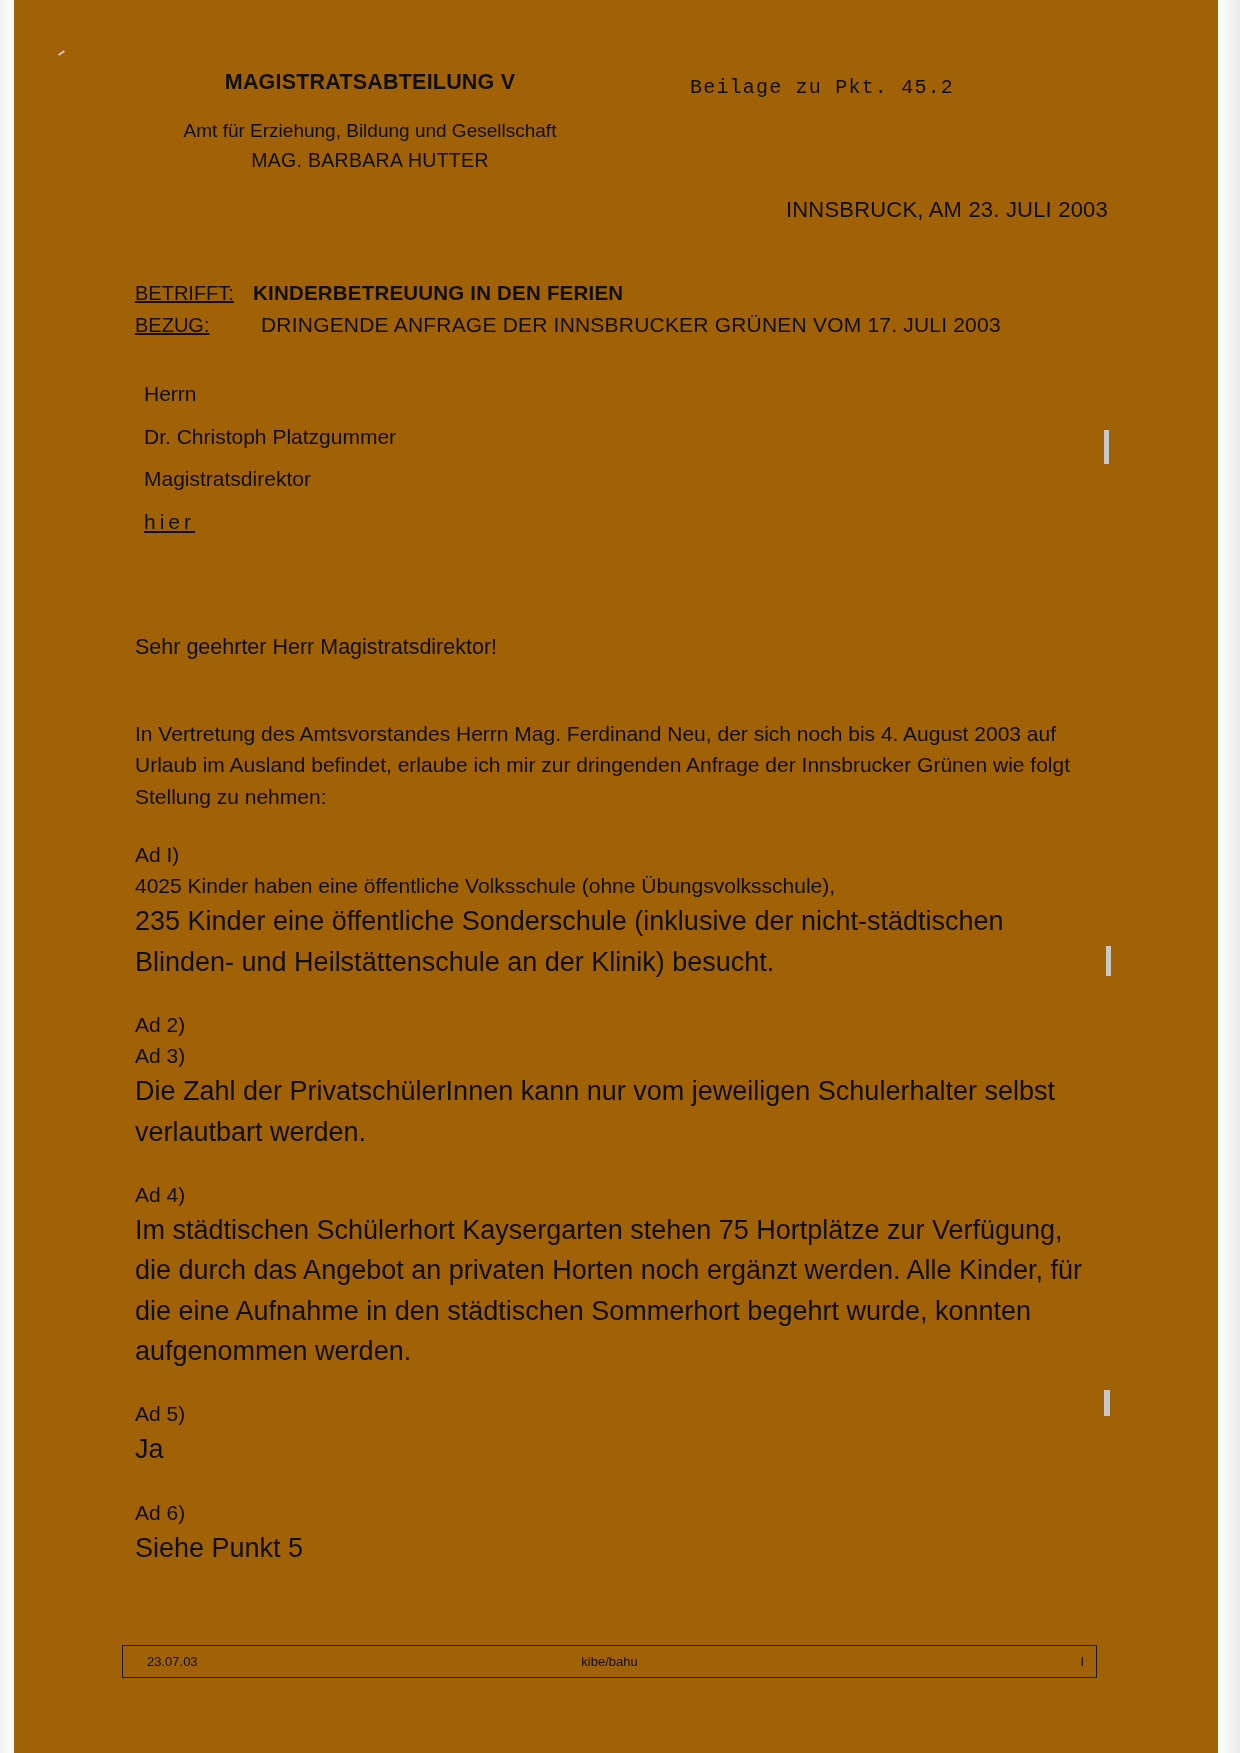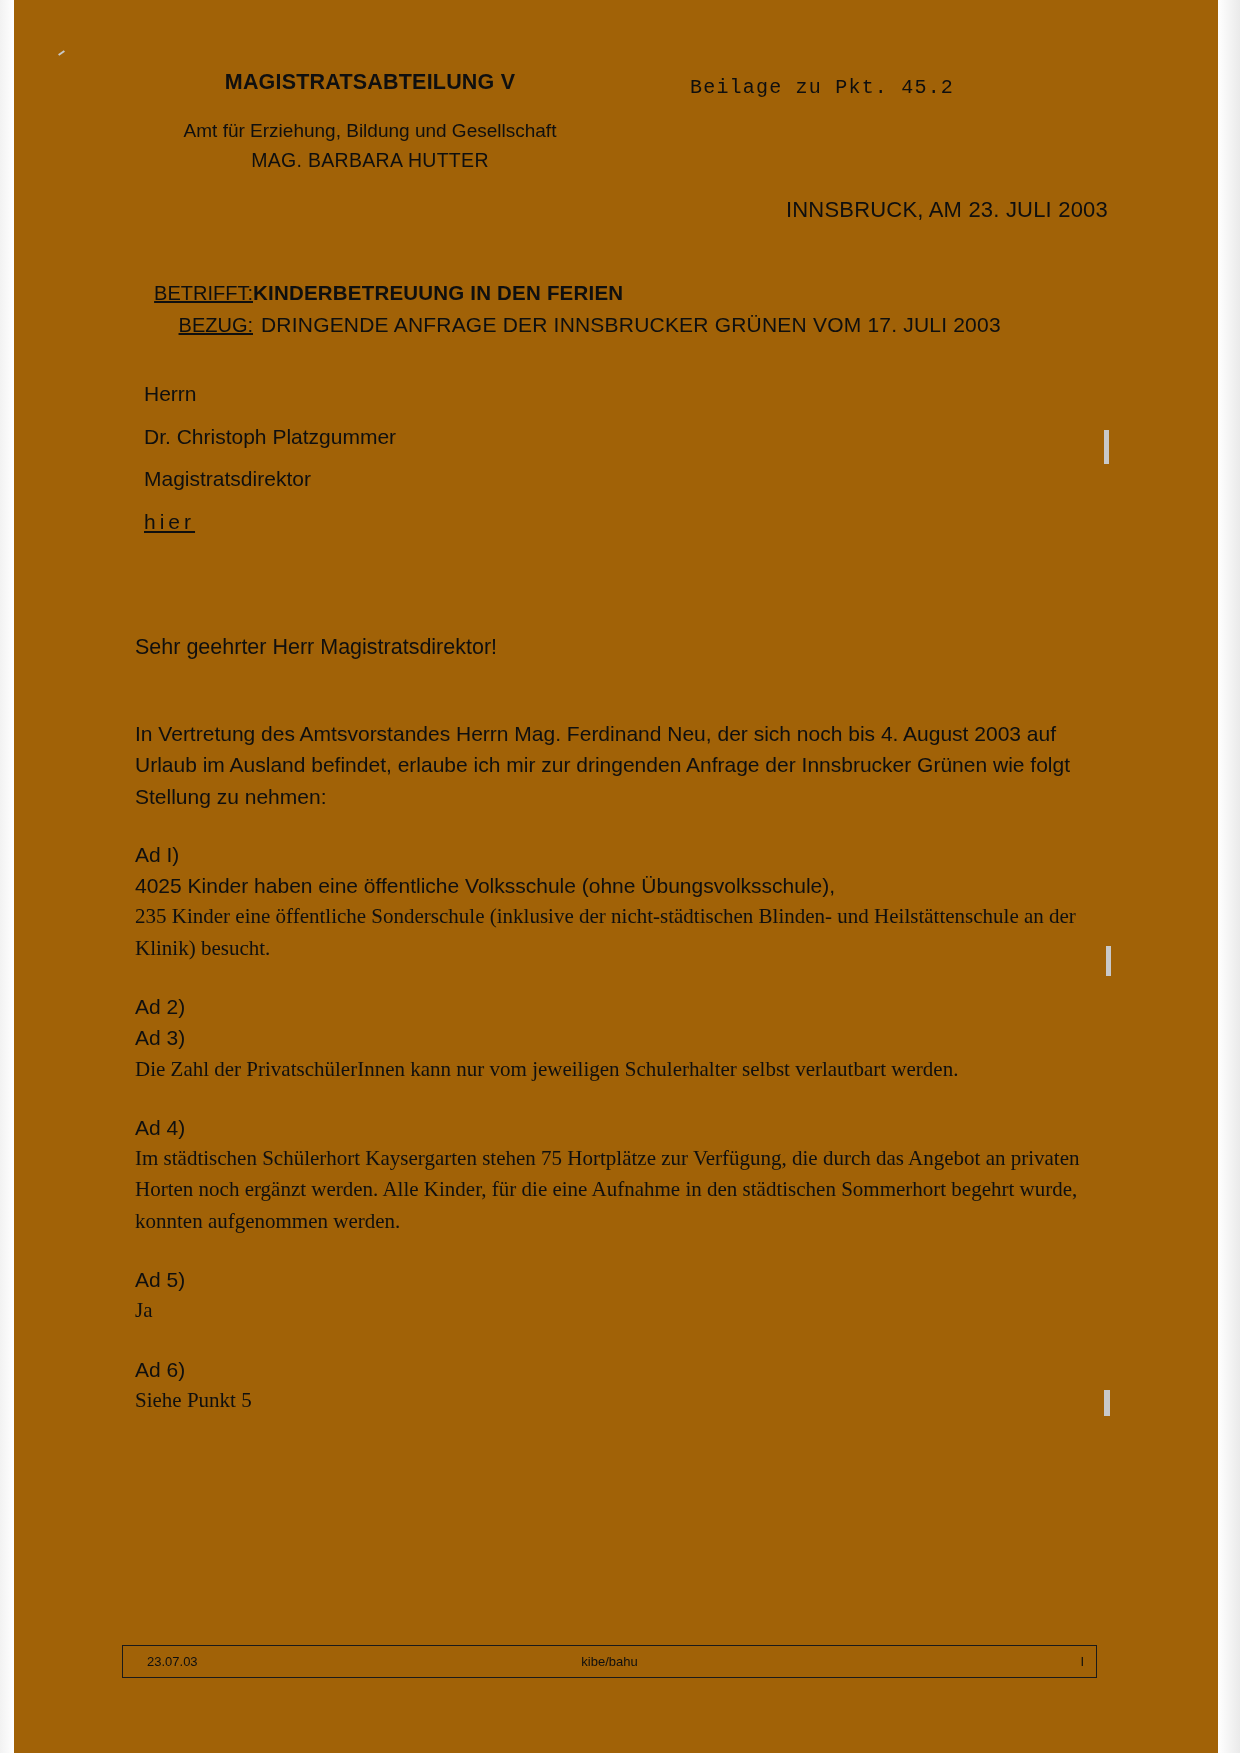--- a/index.html
+++ b/index.html
@@ -101,21 +101,20 @@
   .subject-area {
     position: absolute;
     left: 135px;
     top: 278px;
     width: 980px;
   }
   .subject-row {
     display: flex;
     align-items: baseline;
     line-height: 1.5;
-    text-align: right;
   }
   .subject-label {
     text-decoration: underline;
     font-size: 20px;
     width: 118px;
     flex: 0 0 118px;
   }
   .subject-value-bold {
     font-size: 20.5px;
     font-weight: bold;
@@ -161,24 +160,23 @@
     font-size: 21px;
     line-height: 1.49;
     margin: 0 0 27px 0;
   }
   .item-head {
     font-size: 21px;
     line-height: 1.49;
     margin: 0;
   }
   .item-body {
-    font-size: 21px;
+    font-size: 27px;
     line-height: 1.49;
     margin: 0 0 27px 0;
-    font-family: Liberation Serif, serif;
   }
 
   
   .footer {
     position: absolute;
     left: 122px;
     top: 1645px;
     width: 975px;
     height: 33px;
     border: 1px solid #1a1a1a;

